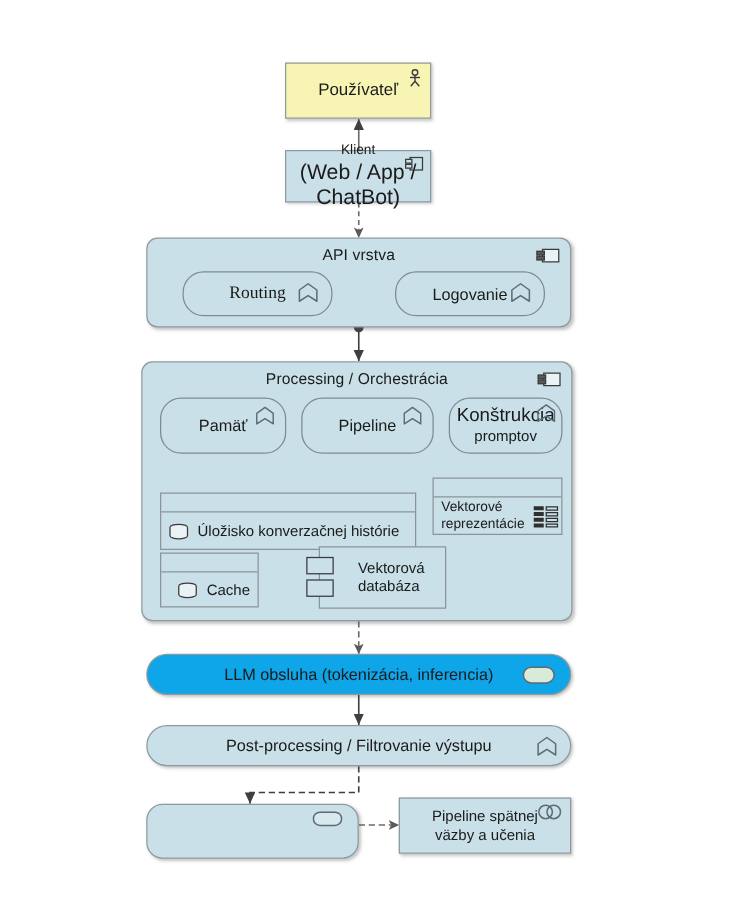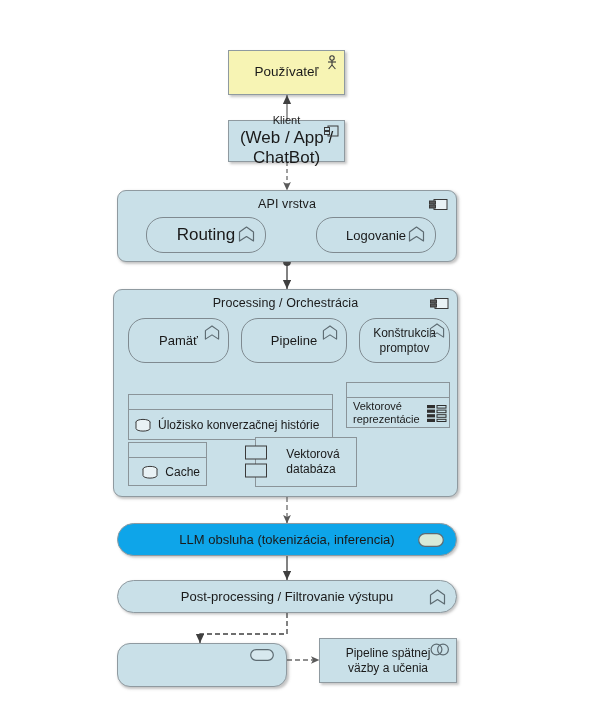--- a/index.html
+++ b/index.html
@@ -135,21 +135,21 @@
     <div class="panel-title">API vrstva</div>
     <span class="icon" style="right:8px;top:7px;">
       <svg width="19" height="13" viewBox="0 0 19 13">
         <rect x="5" y="1.5" width="13" height="10" fill="#e9f2f5" stroke="#3a3a3a" stroke-width="1"></rect>
         <rect x="0.5" y="3" width="6" height="3" fill="#5a5a5a" stroke="#3a3a3a" stroke-width="1"></rect>
         <rect x="0.5" y="7" width="6" height="3" fill="#5a5a5a" stroke="#3a3a3a" stroke-width="1"></rect>
       </svg>
     </span>
 
     <div class="inner pill" style="left:28px;top:26px;width:120px;height:36px;">
-      <span style="font-size:17px;">Routing</span>
+      <span style="font-size:14px;font-family:Liberation Serif, serif;">Routing</span>
       <span class="icon" style="right:10px;top:8px;">
         <svg width="17" height="17" viewBox="0 0 17 17">
           <path d="M1.5,15 L1.5,6 L8.5,1 L15.5,6 L15.5,15 L8.5,10.5 z" fill="none" stroke="#5d6b72" stroke-width="1.2" stroke-linejoin="round"></path>
         </svg>
       </span>
     </div>
 
     <div class="inner pill" style="left:198px;top:26px;width:120px;height:36px;">
       <span style="font-size:13px;">Logovanie</span>
       <span class="icon" style="right:10px;top:8px;">
@@ -182,21 +182,21 @@
     <div class="inner pill" style="left:127px;top:28px;width:106px;height:45px;">
       <span style="font-size:13px;">Pipeline</span>
       <span class="icon" style="right:8px;top:6px;">
         <svg width="16" height="16" viewBox="0 0 17 17">
           <path d="M1.5,15 L1.5,6 L8.5,1 L15.5,6 L15.5,15 L8.5,10.5 z" fill="none" stroke="#5d6b72" stroke-width="1.2" stroke-linejoin="round"></path>
         </svg>
       </span>
     </div>
 
     <div class="inner pill" style="left:245px;top:28px;width:91px;height:45px;flex-direction:column;line-height:1.25;">
-      <span style="font-size:12px;">Konštrukcia</span>
+      <span style="font-size:15px;">Konštrukcia</span>
       <span style="font-size:12px;">promptov</span>
       <span class="icon" style="right:4px;top:4px;">
         <svg width="16" height="16" viewBox="0 0 17 17">
           <path d="M1.5,15 L1.5,6 L8.5,1 L15.5,6 L15.5,15 L8.5,10.5 z" fill="none" stroke="#5d6b72" stroke-width="1.2" stroke-linejoin="round"></path>
         </svg>
       </span>
     </div>
 
     <div class="store left-align" style="left:14px;top:104px;width:205px;height:46px;">
       <div class="bar"></div>

